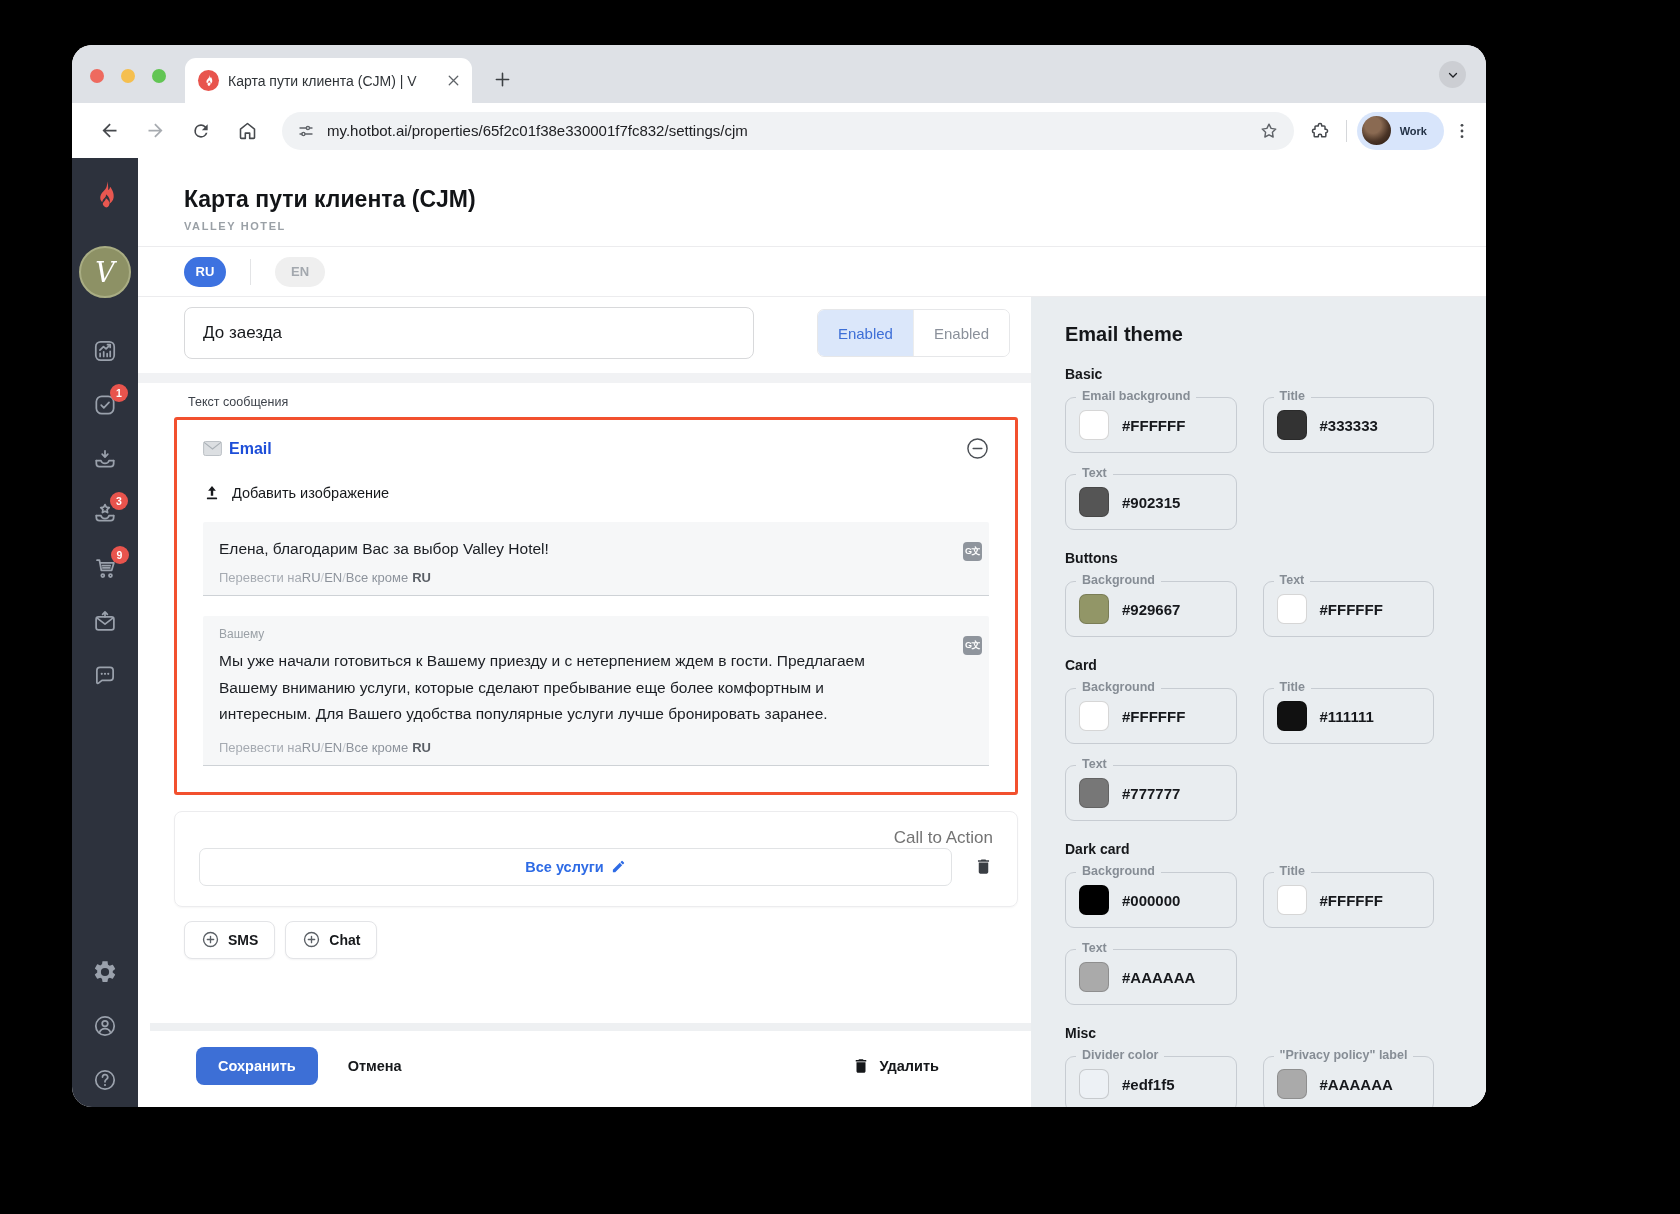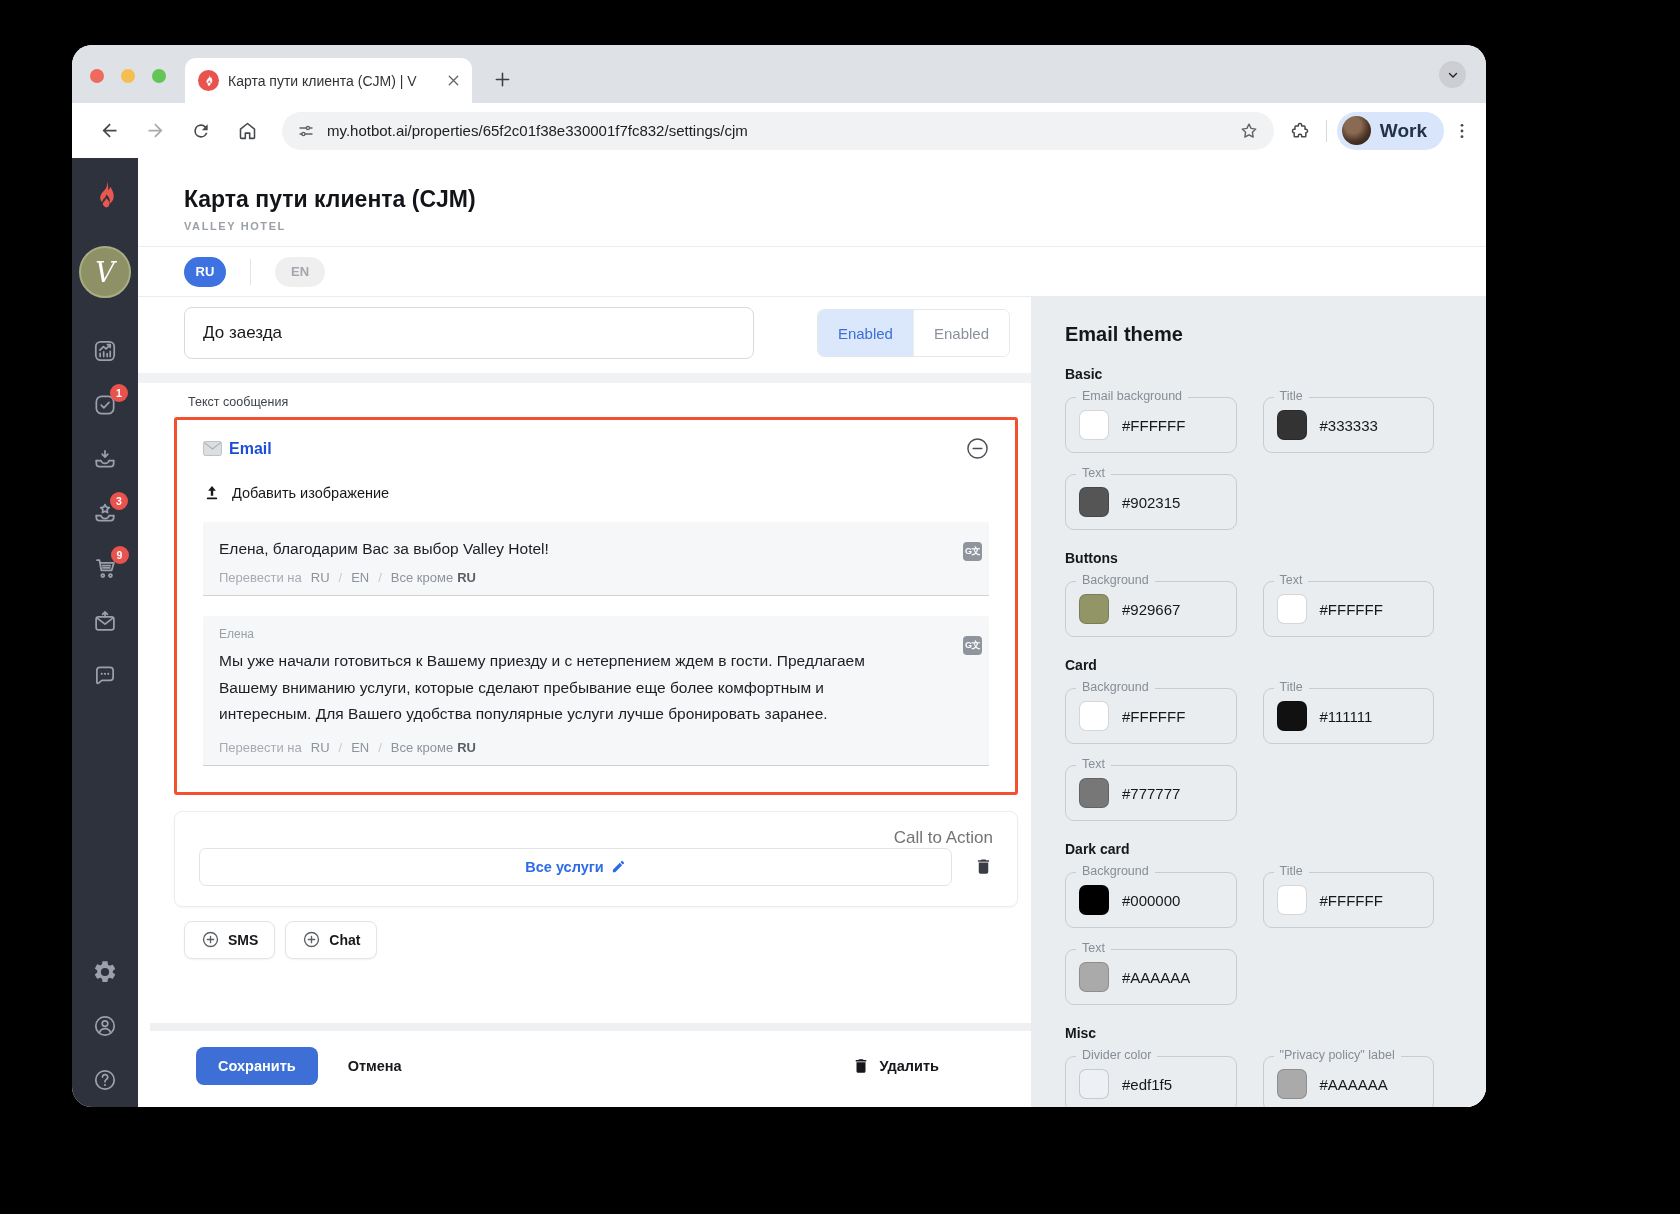--- a/index.html
+++ b/index.html
@@ -31,21 +31,21 @@
   .navbtn { width:46px; height:40px; display:flex; align-items:center; justify-content:center; }
   .c-dark{color:#46494d;} .c-dis{color:#a7abb0;}
   .urlbar { flex:1; height:38px; background:#f0f2f4; border-radius:19px; display:flex; align-items:center;
     padding:0 15px; margin:0 10px 0 12px; min-width:0; }
   .url-text { margin-left:12px; font-size:15px; color:#202124; flex:1; white-space:nowrap; overflow:hidden; }
   .ext-icon { color:#45484d; margin:0 6px; }
   .tb-div { width:1px; height:22px; background:#d5d7da; margin:0 10px; }
   .profile-chip { height:38px; border-radius:19px; background:#d8e5fb; display:flex; align-items:center; padding:0 17px 0 5px; }
   .avatar { width:29px; height:29px; border-radius:50%;
     background:radial-gradient(circle at 38% 32%, #8a6a52 0 30%, #4a3426 60%, #241710 100%); }
-  .profile-label { margin-left:9px; font-size:19px; font-weight:600; color:#243246;text-align:center; }
+  .profile-label { margin-left:9px; font-size:11px; font-weight:600; color:#243246;text-align:center; }
   .menu-dots { margin-left:8px; color:#46494d; }
 
   
   .content { flex:1; display:flex; min-height:0; }
   .sidebar { width:66px; background:#2d323d; display:flex; flex-direction:column; align-items:center;
     padding:22px 0 14px; flex:none; }
   .sb-icon { position:relative; color:#9aa1ac; margin-top:28px; }
   .sb-icon.first{ margin-top:0; }
   .sb-logo { color:#e85750; }
   .sb-avatar { margin-top:36px; width:52px; height:52px; border-radius:50%; background:#8d9165;
@@ -86,21 +86,21 @@
   .email-title { margin-left:7px; font-size:16px; font-weight:600; color:#1d4ed8; }
   .minus-btn { margin-left:auto; color:#4a4e54; }
   .addimg { margin-top:24px; display:flex; align-items:center; gap:11px; color:#17191c; }
   .addimg-label { font-size:14.5px; font-weight:500; }
 
   .gfield { margin-top:20px; background:#f6f7f8; border-bottom:1px solid #ced2d6; border-radius:2px 2px 0 0;
     padding:11px 16px 10px; position:relative; }
   .glabel { font-size:12px; color:#9aa0a6; }
   .gvalue { margin-top:7px; font-size:15.5px; color:#1b1e23; }
   .gbody  { margin-top:7px; font-size:15.5px; color:#1b1e23; line-height:1.72; max-width:700px; }
-  .trow { margin-top:12px; font-size:13px; color:#a6abb2; display:flex; align-items:center; gap:9px; }
+  .trow { margin-top:12px; font-size:13px; color:#a6abb2; display:flex; align-items:center; }
   .tlink { color:#8d939c; }
   .tslash { color:#c6cacf; }
   .tbold { color:#5a5f66; font-weight:700; margin-left:4px; }
   .gt-icon { position:absolute; right:7px; top:20px; width:19px; height:19px; background:#8f959d;
     border-radius:4px; color:#fff; font-size:9px; font-weight:700; display:flex; align-items:center;
     justify-content:center; letter-spacing:-0.5px; }
 
   .ctacard { margin:16px 13px 0 36px; border:1px solid #ececee; border-radius:8px; padding:16px 24px 20px;
     box-shadow:0 1px 2px rgba(20,24,31,.04); }
   .cta-heading { font-size:17px; font-weight:500; color:#737373;text-align:right; }
@@ -124,21 +124,21 @@
   .cancel-btn { margin-left:30px; font-size:14.5px; font-weight:600; color:#16181b; }
   .delete-btn { margin-left:auto; display:flex; align-items:center; gap:9px; font-size:14.5px; font-weight:700; color:#15171a; }
 
   
   .panel { width:455px; flex:none; background:#e9edf0; padding:26px 52px 0 34px; overflow:hidden; }
   .panel-title { font-size:20px; font-weight:700; color:#15171a; }
   .theme-section { margin-top:20px; }
   .theme-section-title { font-size:14px; font-weight:700; color:#15171a; margin-bottom:15px; }
   .theme-grid { display:grid; grid-template-columns:1fr 1fr; column-gap:26px; row-gap:21px; }
   .color-field { position:relative; height:56px; border:1px solid #c7ccd2; border-radius:9px;
-    display:flex; align-items:center; padding-left:13px; gap:13px; }
+    display:flex; align-items:center; padding-left:13px; gap:13px;font-weight:bold; }
   .color-field-label { position:absolute; top:-9px; left:10px; background:#e9edf0; padding:0 6px;
     font-size:12.5px; color:#868d95; white-space:nowrap; }
   .color-swatch { width:30px; height:30px; border-radius:7px; border:1px solid rgba(0,0,0,.16); flex:none; }
   .color-hex { font-size:15px; color:#16181c; }
 </style>
 </head>
 <body>
 
 <div class="window">
 
@@ -373,21 +373,21 @@
                 <span class="tlink">RU</span>
                 <span class="tslash">/</span>
                 <span class="tlink">EN</span>
                 <span class="tslash">/</span>
                 <span class="tlink"><span>Все кроме</span><span class="tbold">RU</span></span>
               </div>
               <span class="gt-icon">G文</span>
             </div>
 
             <div class="gfield">
-              <div class="glabel">Елена</div>
+              <div class="glabel">Вашему</div>
               <div class="gbody">Мы уже начали готовиться к Вашему приезду и с нетерпением ждем в гости. Предлагаем Вашему вниманию услуги, которые сделают пребывание еще более комфортным и интересным. Для Вашего удобства популярные услуги лучше бронировать заранее.</div>
               <div class="trow">
                 <span>Перевести на</span>
                 <span class="tlink">RU</span>
                 <span class="tslash">/</span>
                 <span class="tlink">EN</span>
                 <span class="tslash">/</span>
                 <span class="tlink"><span>Все кроме</span><span class="tbold">RU</span></span>
               </div>
               <span class="gt-icon">G文</span>

